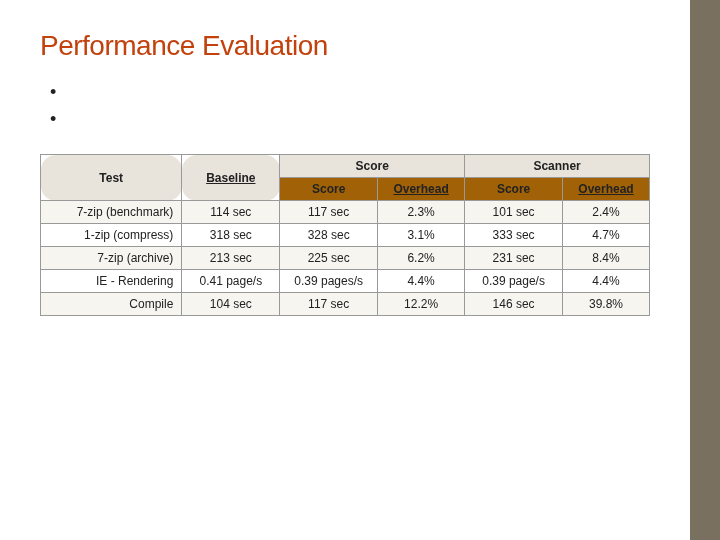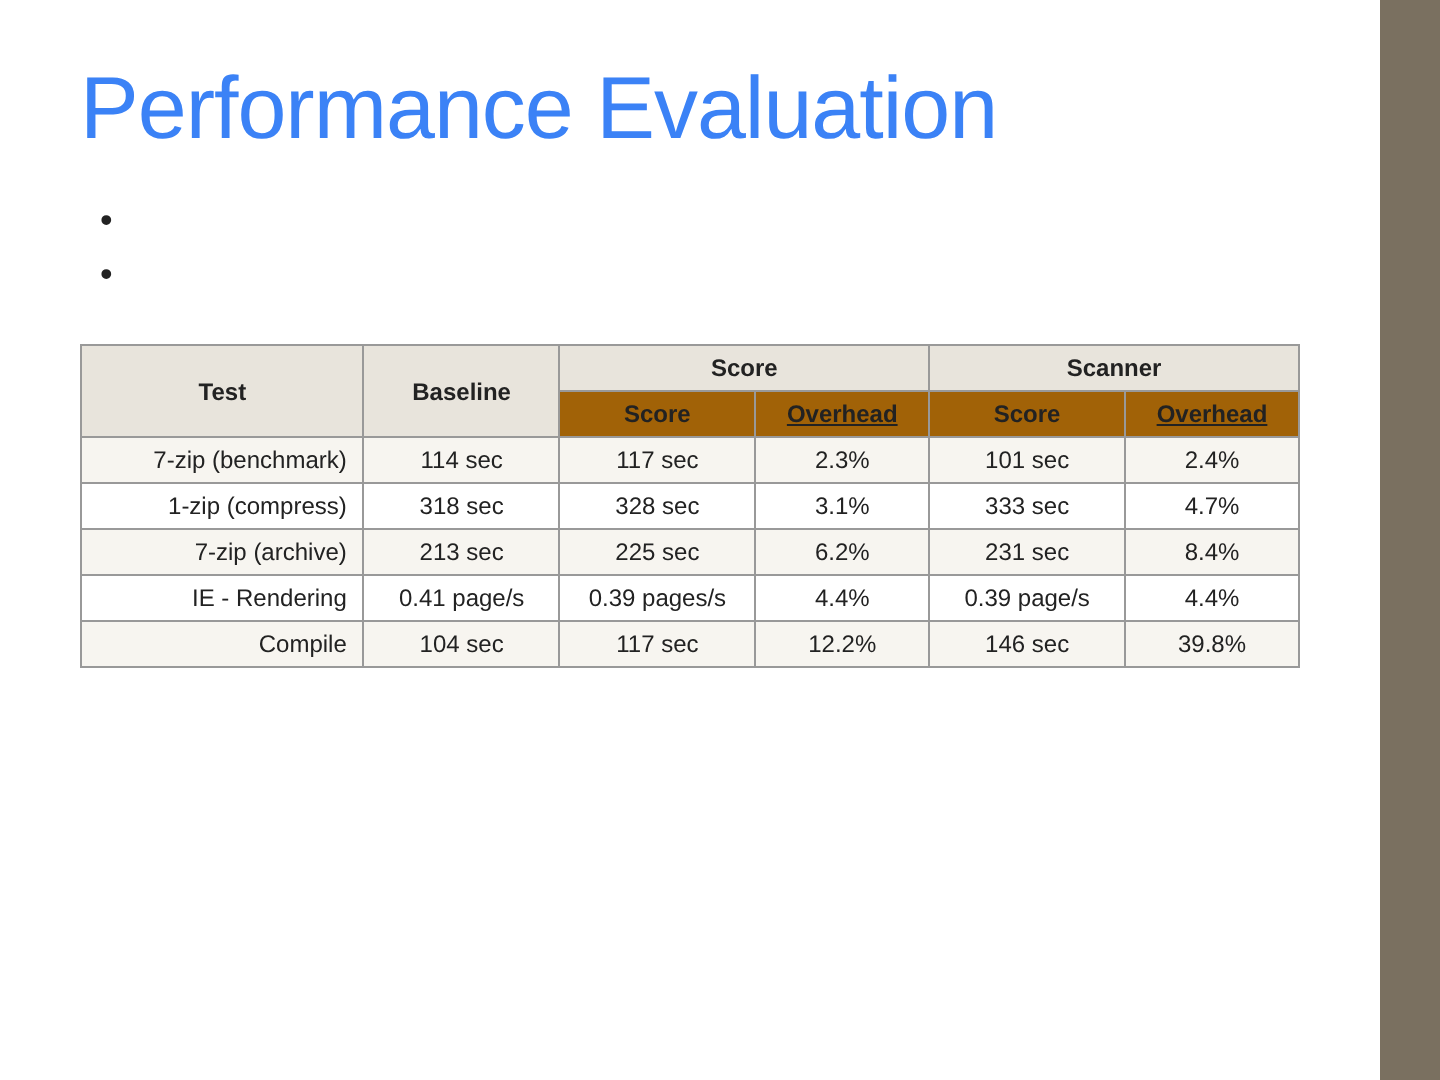--- a/index.html
+++ b/index.html
@@ -19,23 +19,23 @@
       background: #fff;
     }
 
     .right-sidebar {
       width: 30px;
       background: #7a7060;
       flex-shrink: 0;
     }
 
     h1 {
-      font-size: 44px;
+      font-size: 28px;
       font-weight: normal;
-      color: #3b82f6;
+      color: #c2410c;
       margin-bottom: 20px;
       letter-spacing: -0.5px;
     }
 
     .bullets {
       margin-bottom: 22px;
       margin-left: 10px;
     }
 
     .bullet-item {
@@ -83,26 +83,27 @@
     }
 
     .perf-table tbody tr:nth-child(odd) {
       background: #f7f5f0;
     }
     .perf-table tbody tr:nth-child(even) {
       background: #fff;
     }
 
     .col-test { width: 130px; }
-    .col-baseline { width: 90px; }
+    .col-baseline { width: 90px; text-decoration: underline; }
     .col-score { width: 90px; }
     .col-overhead { width: 80px; text-decoration: underline; }
 
     th.group-header {
       border-bottom: none;
+      border-radius: 15px;
     }
     th.sub-header {
       border-top: none;
     }
   </style>
 </head>
 <body>
 
 <div class="main-content">
   <h1>Performance Evaluation</h1>

